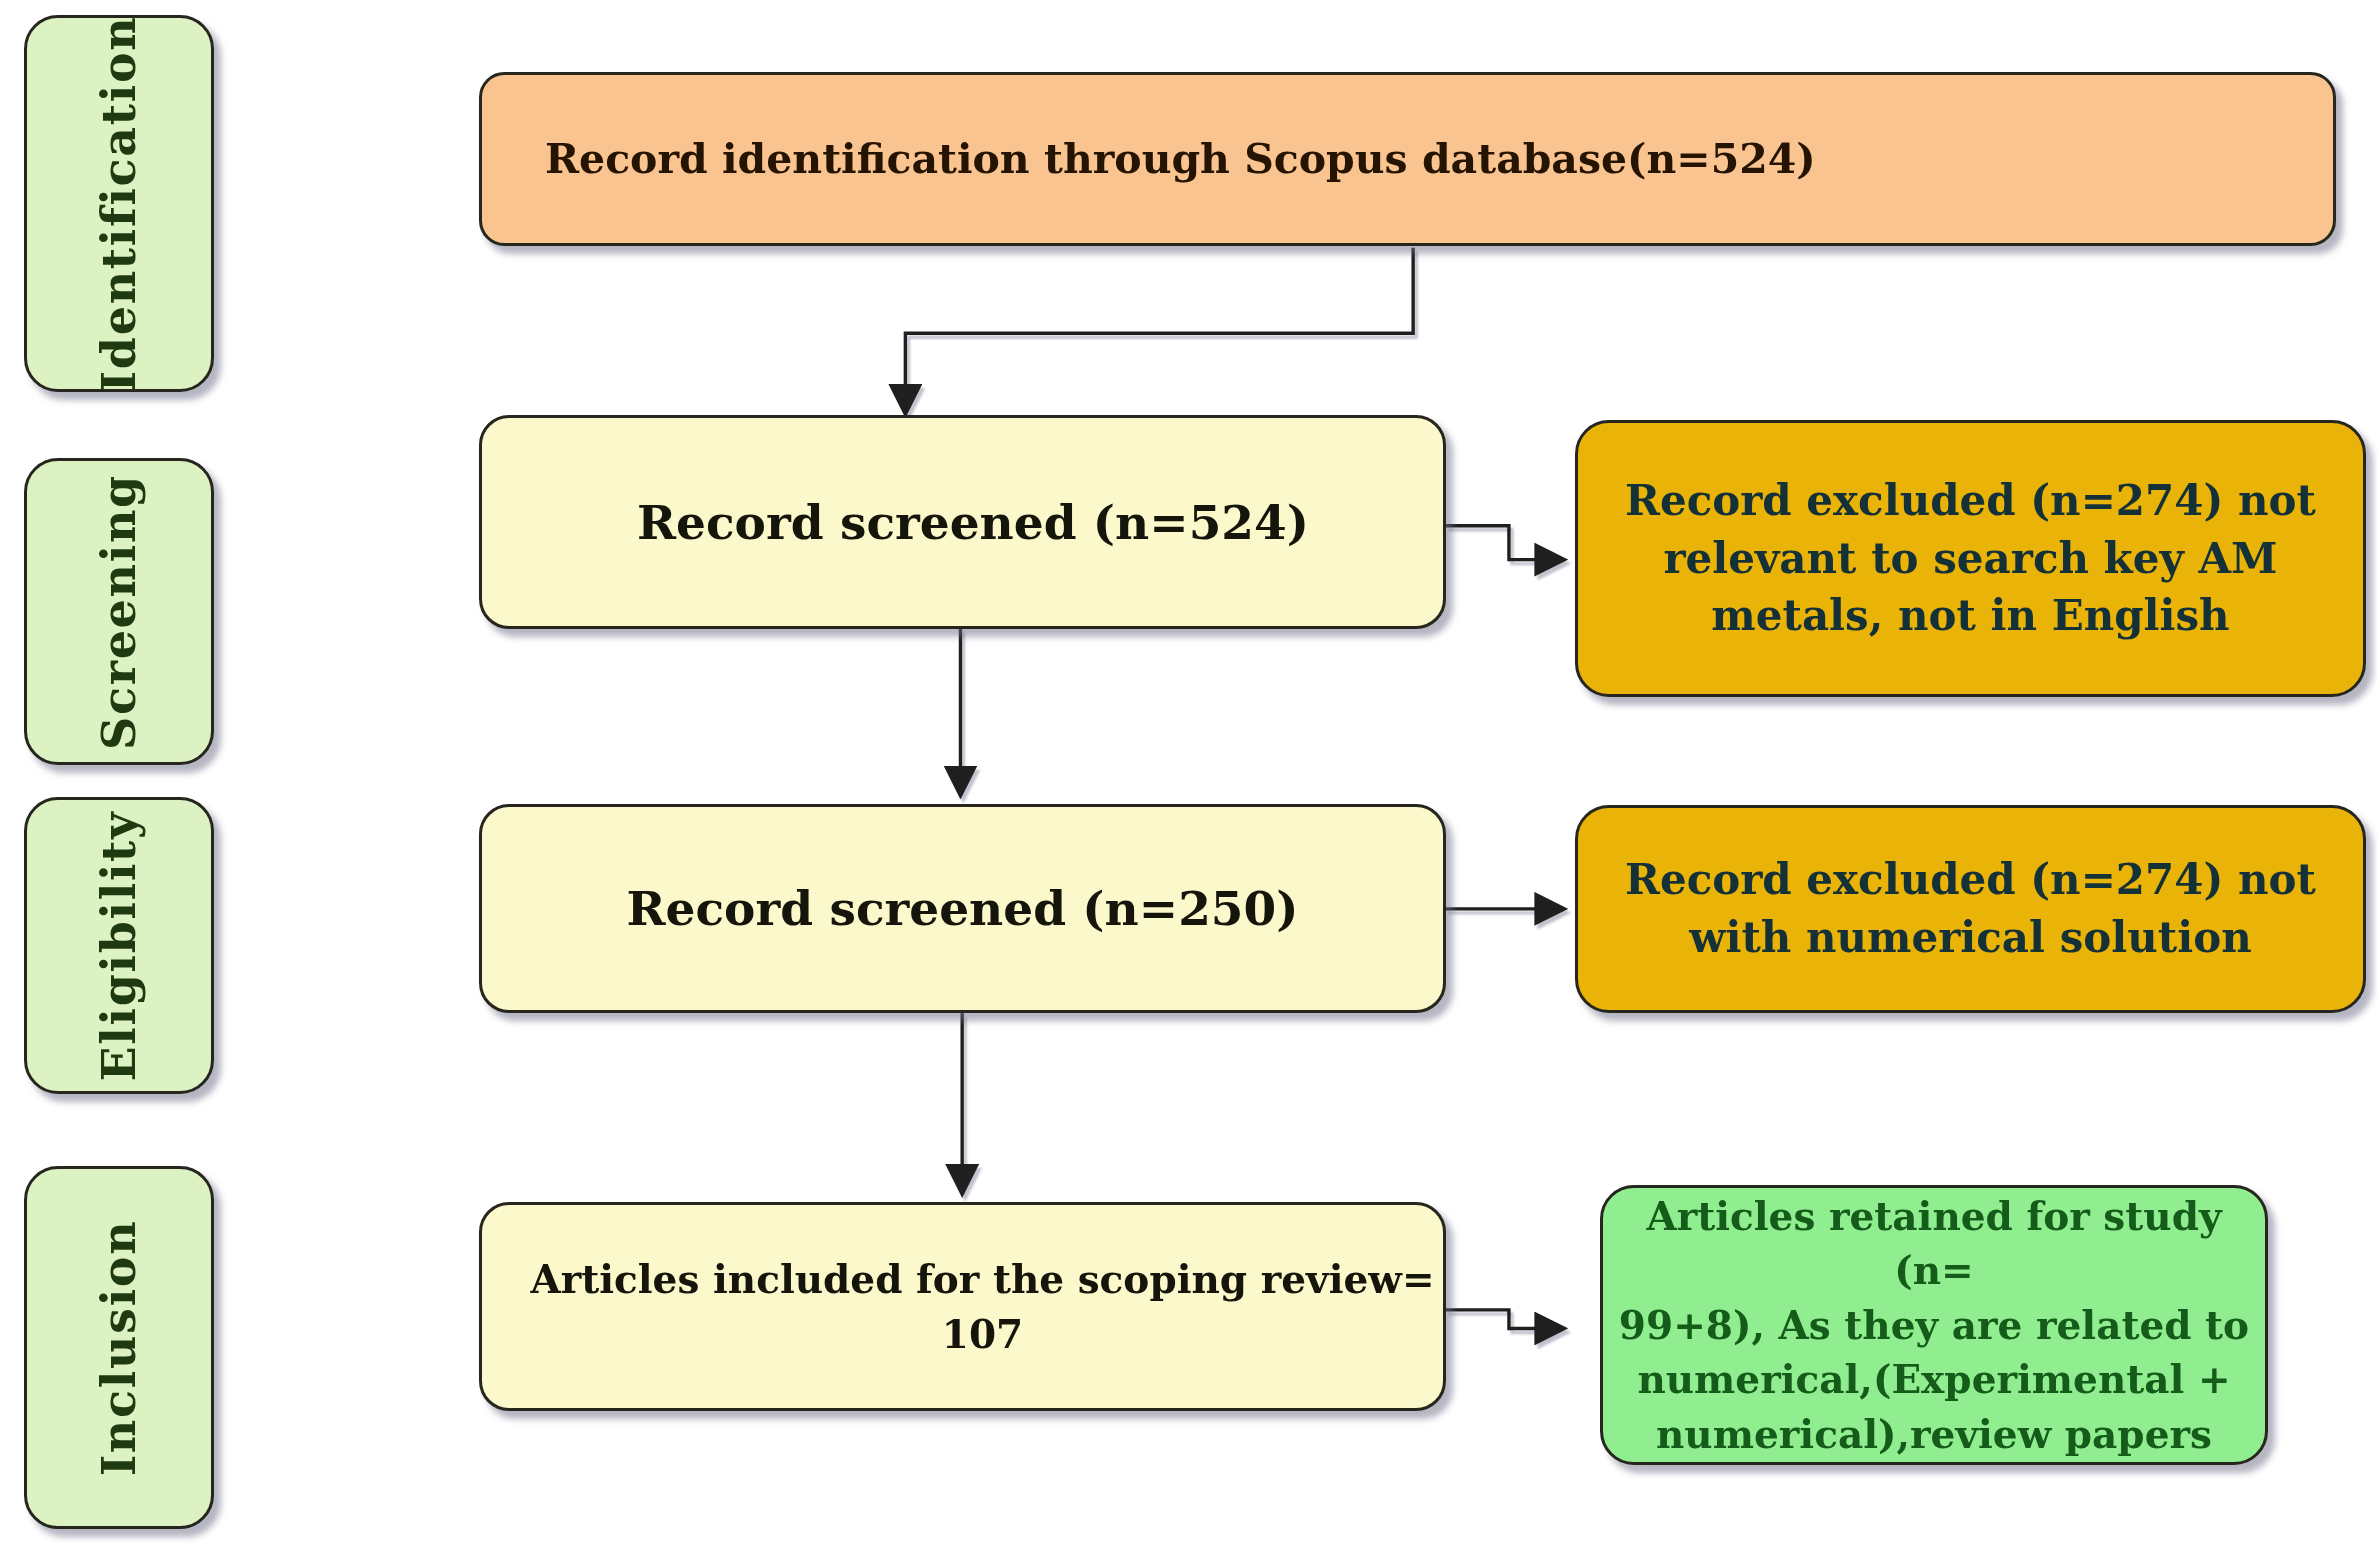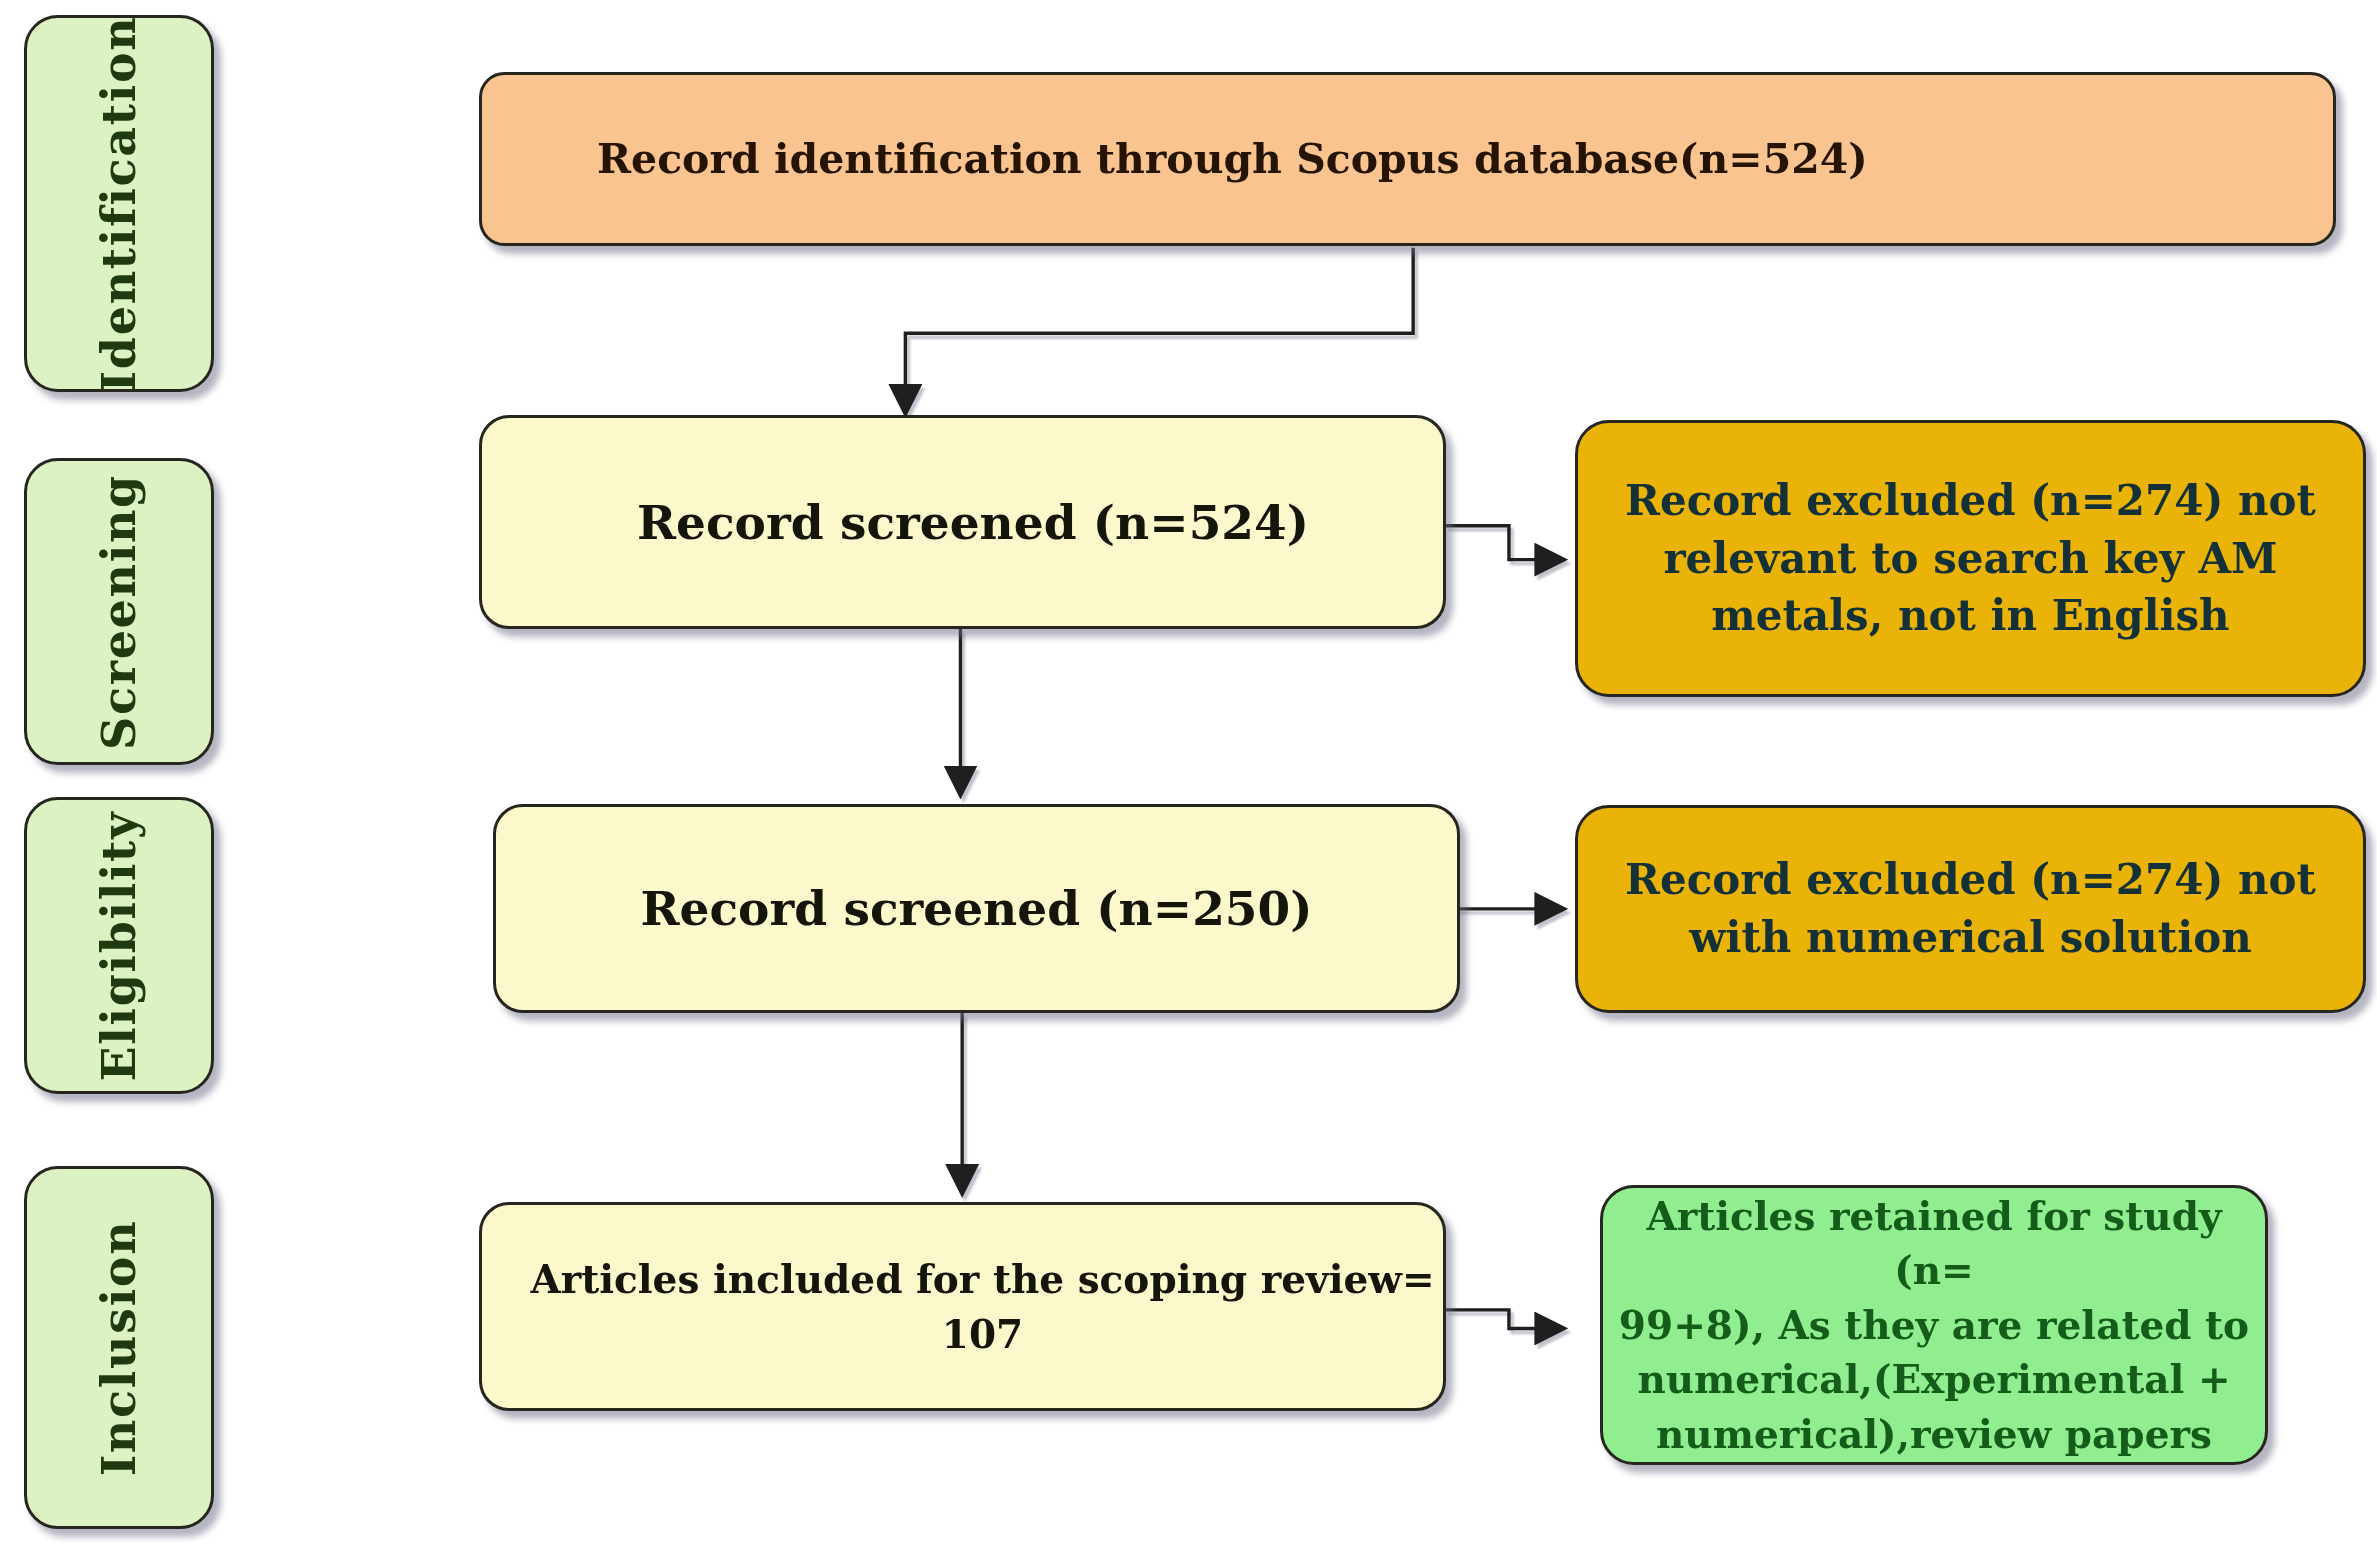--- a/index.html
+++ b/index.html
@@ -40,31 +40,31 @@
   #stage-eligibility    { top: 797px;  height: 297px; }
   #stage-inclusion      { top: 1166px; height: 363px; }
 
   #source {
     left: 479px; top: 72px; width: 1857px; height: 174px;
     background: #f9c48f;
     border-radius: 25.4px;
     color: #261403;
     font-size: 41px;
     justify-content: flex-start;
-    padding-left: 115px;
+    padding-left: 63px;
     white-space: nowrap;
   }
   .process {
     left: 479px; width: 967px;
     background: #fbf9cb;
     border-radius: 30px;
     color: #15150b;
   }
   #screened-first  { top: 415px;  height: 214px; font-size: 47px; white-space: nowrap; padding-left: 21px; }
-  #screened-second { top: 804px;  height: 209px; font-size: 47px; white-space: nowrap; margin-left: 14px; }
+  #screened-second { top: 804px;  height: 209px; font-size: 47px; white-space: nowrap; }
   #included        { top: 1202px; height: 209px; font-size: 39px; white-space: pre-line; line-height: 1.4; padding-left: 40px; }
 
   .excluded {
     left: 1575px; width: 791px;
     background: #eab308;
     border-radius: 34px;
     color: #143137;
     font-size: 42px;
     white-space: pre-line;
     line-height: 1.38;

